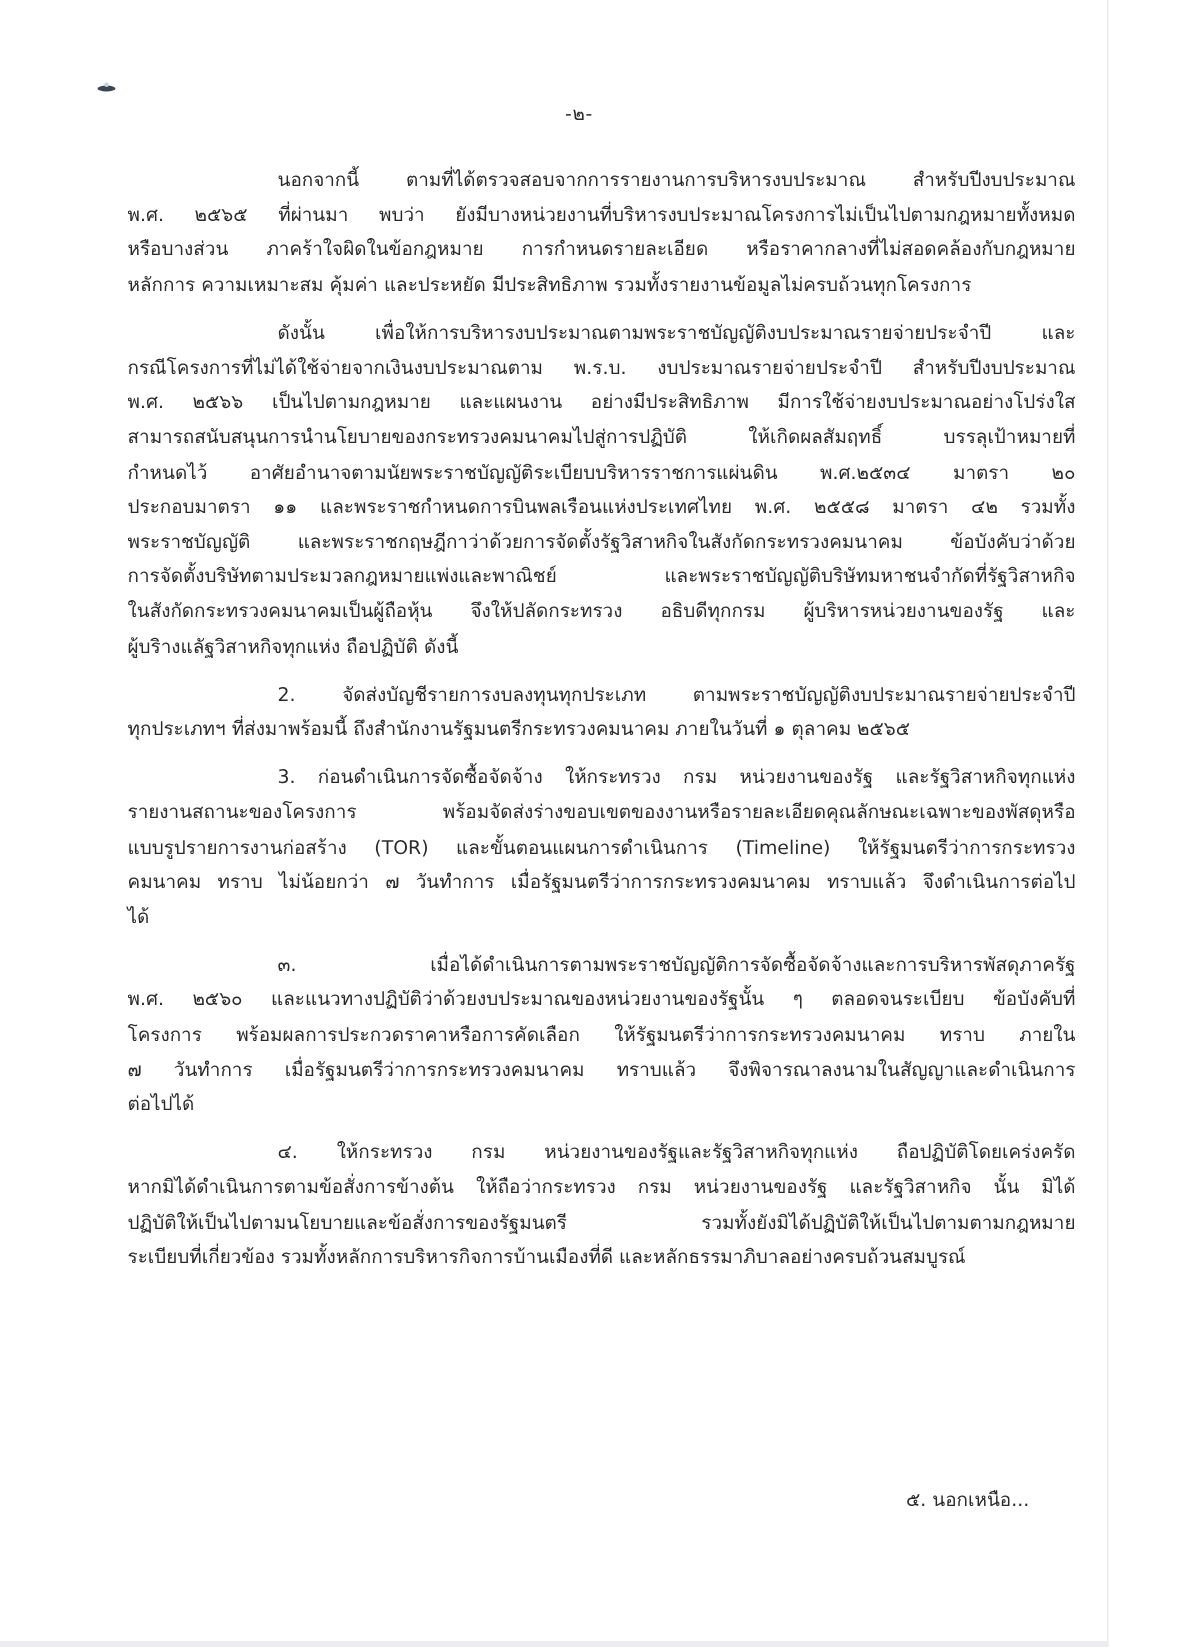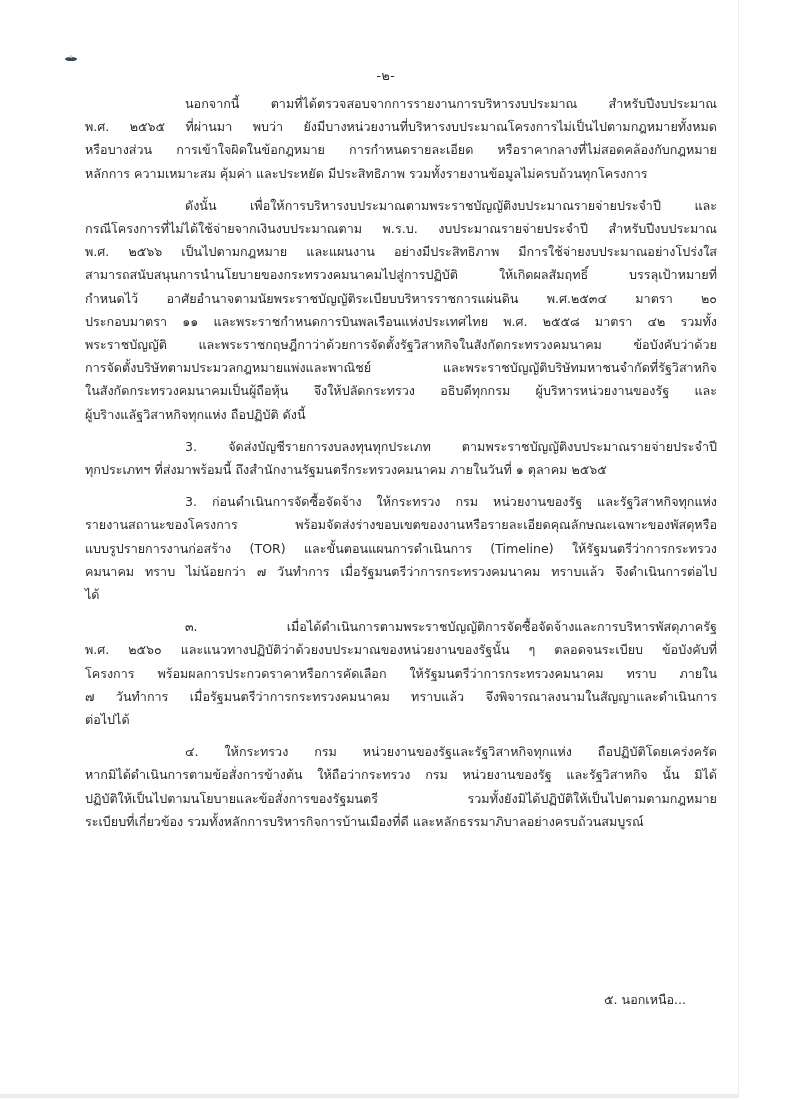--- a/index.html
+++ b/index.html
@@ -37,21 +37,21 @@
       left: 0;
       top: 66px;
       width: 772px;
       text-align: center;
       font-size: 12.5px;
       letter-spacing: 0.5px;
     }
     .content {
       position: absolute;
       left: 85px;
-      top: 92px;
+      top: 108px;
       width: 632px;
       font-size: 12.6px;
       line-height: 23.2px;
     }
     .para {
       margin: 0 0 9px 0;
       text-align: justify;
     }
     .line {
       display: block;
@@ -82,39 +82,39 @@
     <circle cx="7" cy="2.5" r="1.5" fill="#c9d3de"></circle>
   </svg>
 
   <div class="page-number">-๒-</div>
 
   <div class="content">
 
     <div class="para">
       <span class="line indent">นอกจากนี้ ตามที่ได้ตรวจสอบจากการรายงานการบริหารงบประมาณ สำหรับปีงบประมาณ</span>
       <span class="line">พ.ศ. ๒๕๖๕ ที่ผ่านมา พบว่า ยังมีบางหน่วยงานที่บริหารงบประมาณโครงการไม่เป็นไปตามกฎหมายทั้งหมด</span>
-      <span class="line">หรือบางส่วน การเข้าใจผิดในข้อกฎหมาย การกำหนดรายละเอียด หรือราคากลางที่ไม่สอดคล้องกับกฎหมาย</span>
+      <span class="line">หรือบางส่วน ภาคร้าใจผิดในข้อกฎหมาย การกำหนดรายละเอียด หรือราคากลางที่ไม่สอดคล้องกับกฎหมาย</span>
       <span class="line last">หลักการ ความเหมาะสม คุ้มค่า และประหยัด มีประสิทธิภาพ รวมทั้งรายงานข้อมูลไม่ครบถ้วนทุกโครงการ</span>
     </div>
 
     <div class="para">
       <span class="line indent">ดังนั้น เพื่อให้การบริหารงบประมาณตามพระราชบัญญัติงบประมาณรายจ่ายประจำปี และ</span>
       <span class="line">กรณีโครงการที่ไม่ได้ใช้จ่ายจากเงินงบประมาณตาม พ.ร.บ. งบประมาณรายจ่ายประจำปี สำหรับปีงบประมาณ</span>
       <span class="line">พ.ศ. ๒๕๖๖ เป็นไปตามกฎหมาย และแผนงาน อย่างมีประสิทธิภาพ มีการใช้จ่ายงบประมาณอย่างโปร่งใส</span>
       <span class="line">สามารถสนับสนุนการนำนโยบายของกระทรวงคมนาคมไปสู่การปฏิบัติ ให้เกิดผลสัมฤทธิ์ บรรลุเป้าหมายที่</span>
       <span class="line">กำหนดไว้ อาศัยอำนาจตามนัยพระราชบัญญัติระเบียบบริหารราชการแผ่นดิน พ.ศ.๒๕๓๔ มาตรา ๒๐</span>
       <span class="line">ประกอบมาตรา ๑๑ และพระราชกำหนดการบินพลเรือนแห่งประเทศไทย พ.ศ. ๒๕๕๘ มาตรา ๔๒ รวมทั้ง</span>
       <span class="line">พระราชบัญญัติ และพระราชกฤษฎีกาว่าด้วยการจัดตั้งรัฐวิสาหกิจในสังกัดกระทรวงคมนาคม ข้อบังคับว่าด้วย</span>
       <span class="line">การจัดตั้งบริษัทตามประมวลกฎหมายแพ่งและพาณิชย์ และพระราชบัญญัติบริษัทมหาชนจำกัดที่รัฐวิสาหกิจ</span>
       <span class="line">ในสังกัดกระทรวงคมนาคมเป็นผู้ถือหุ้น จึงให้ปลัดกระทรวง อธิบดีทุกกรม ผู้บริหารหน่วยงานของรัฐ และ</span>
       <span class="line last">ผู้บริางแลัฐวิสาหกิจทุกแห่ง ถือปฏิบัติ ดังนี้</span>
     </div>
 
     <div class="para">
-      <span class="line indent">3. จัดส่งบัญชีรายการงบลงทุนทุกประเภท ตามพระราชบัญญัติงบประมาณรายจ่ายประจำปี</span>
+      <span class="line indent">2. จัดส่งบัญชีรายการงบลงทุนทุกประเภท ตามพระราชบัญญัติงบประมาณรายจ่ายประจำปี</span>
       <span class="line last">ทุกประเภทฯ ที่ส่งมาพร้อมนี้ ถึงสำนักงานรัฐมนตรีกระทรวงคมนาคม ภายในวันที่ ๑ ตุลาคม ๒๕๖๕</span>
     </div>
 
     <div class="para">
       <span class="line indent">3. ก่อนดำเนินการจัดซื้อจัดจ้าง ให้กระทรวง กรม หน่วยงานของรัฐ และรัฐวิสาหกิจทุกแห่ง</span>
       <span class="line">รายงานสถานะของโครงการ พร้อมจัดส่งร่างขอบเขตของงานหรือรายละเอียดคุณลักษณะเฉพาะของพัสดุหรือ</span>
       <span class="line">แบบรูปรายการงานก่อสร้าง (TOR) และขั้นตอนแผนการดำเนินการ (Timeline) ให้รัฐมนตรีว่าการกระทรวง</span>
       <span class="line">คมนาคม ทราบ ไม่น้อยกว่า ๗ วันทำการ เมื่อรัฐมนตรีว่าการกระทรวงคมนาคม ทราบแล้ว จึงดำเนินการต่อไป</span>
       <span class="line last">ได้</span>
     </div>

